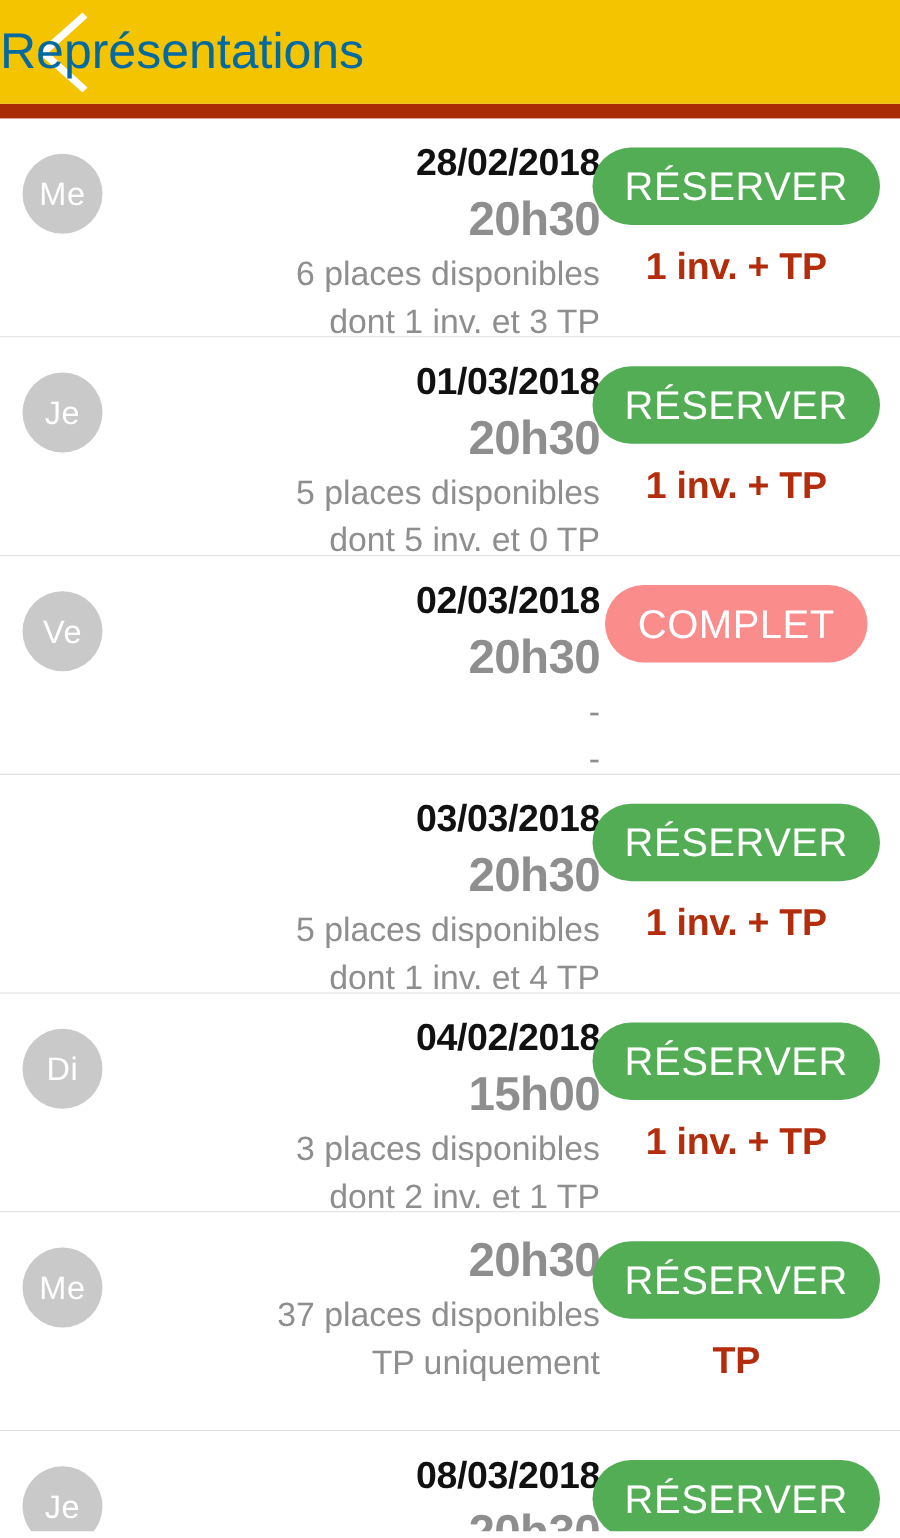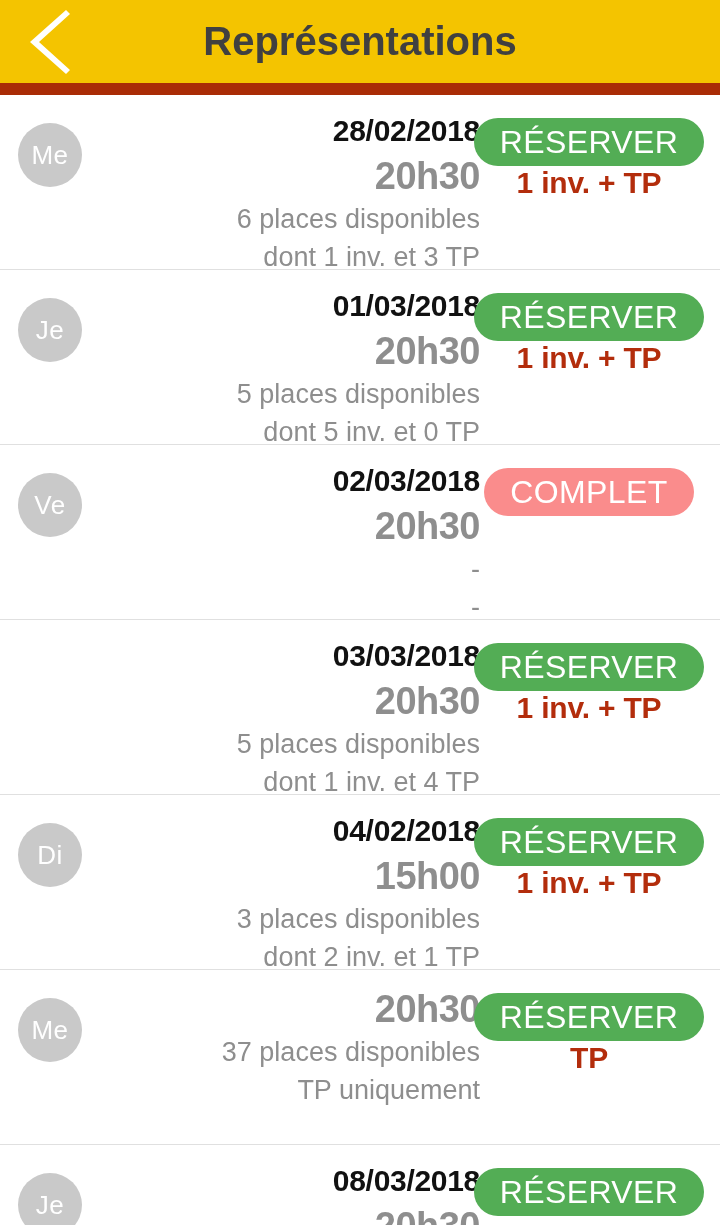--- a/index.html
+++ b/index.html
@@ -31,24 +31,24 @@
     align-items: center;
     justify-content: center;
     cursor: pointer;
     flex: 0 0 auto;
   }
   .back-btn svg { display: block; }
   .appbar-title {
     position: absolute;
     left: 0;
     right: 0;
-    text-align: center;
+    text-align: left;
     font-size: 40px;
-    font-weight: bold;
-    color: #404040;
+    font-weight: normal;
+    color: #0369a1;
     letter-spacing: 0px;
     pointer-events: none;
   }
 
   
   .list {
     width: 720px;
     background: #ffffff;
   }
   .row {
@@ -117,35 +117,36 @@
     padding-right: 22px;
     display: flex;
     flex-direction: column;
     align-items: center;
     padding-top: 8px;
   }
   .status-btn {
     display: inline-flex;
     align-items: center;
     justify-content: center;
-    height: 48px;
+    height: 62px;
     padding: 0 26px;
     border-radius: 31px;
     color: #ffffff;
     font-size: 32px;
     letter-spacing: 0.4px;
     border: none;
     font-family: "Liberation Sans", sans-serif;
     cursor: pointer;
     white-space: nowrap;
   }
   .status-btn.available { background: #53ad55; }
   .status-btn.full { background: #fa8c8c; cursor: default; }
 
   .row-note {
+    margin-top: 17px;
     font-size: 30px;
     font-weight: bold;
     color: #b32d0c;
     white-space: nowrap;
     letter-spacing: -0.2px;
   }
   .row-note:empty { display: none; }
 </style>
 </head>
 <body>

